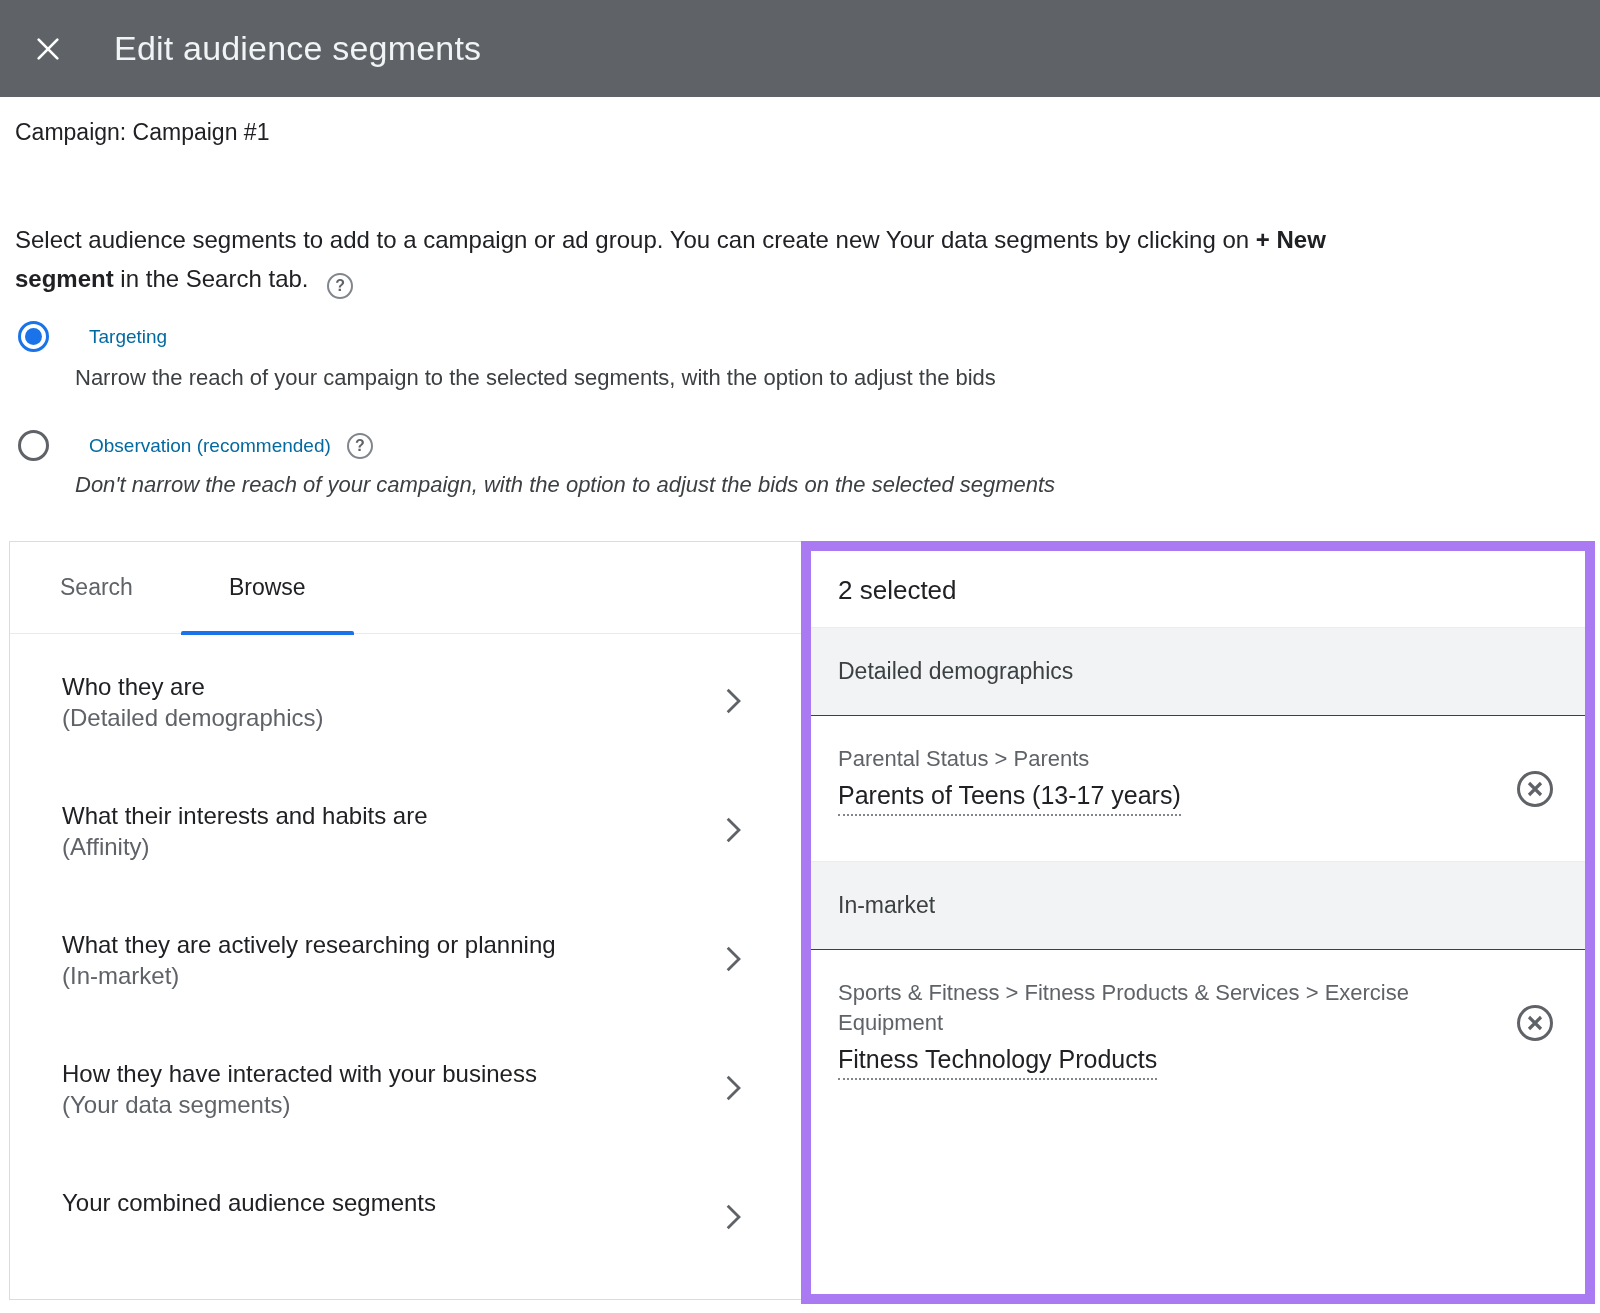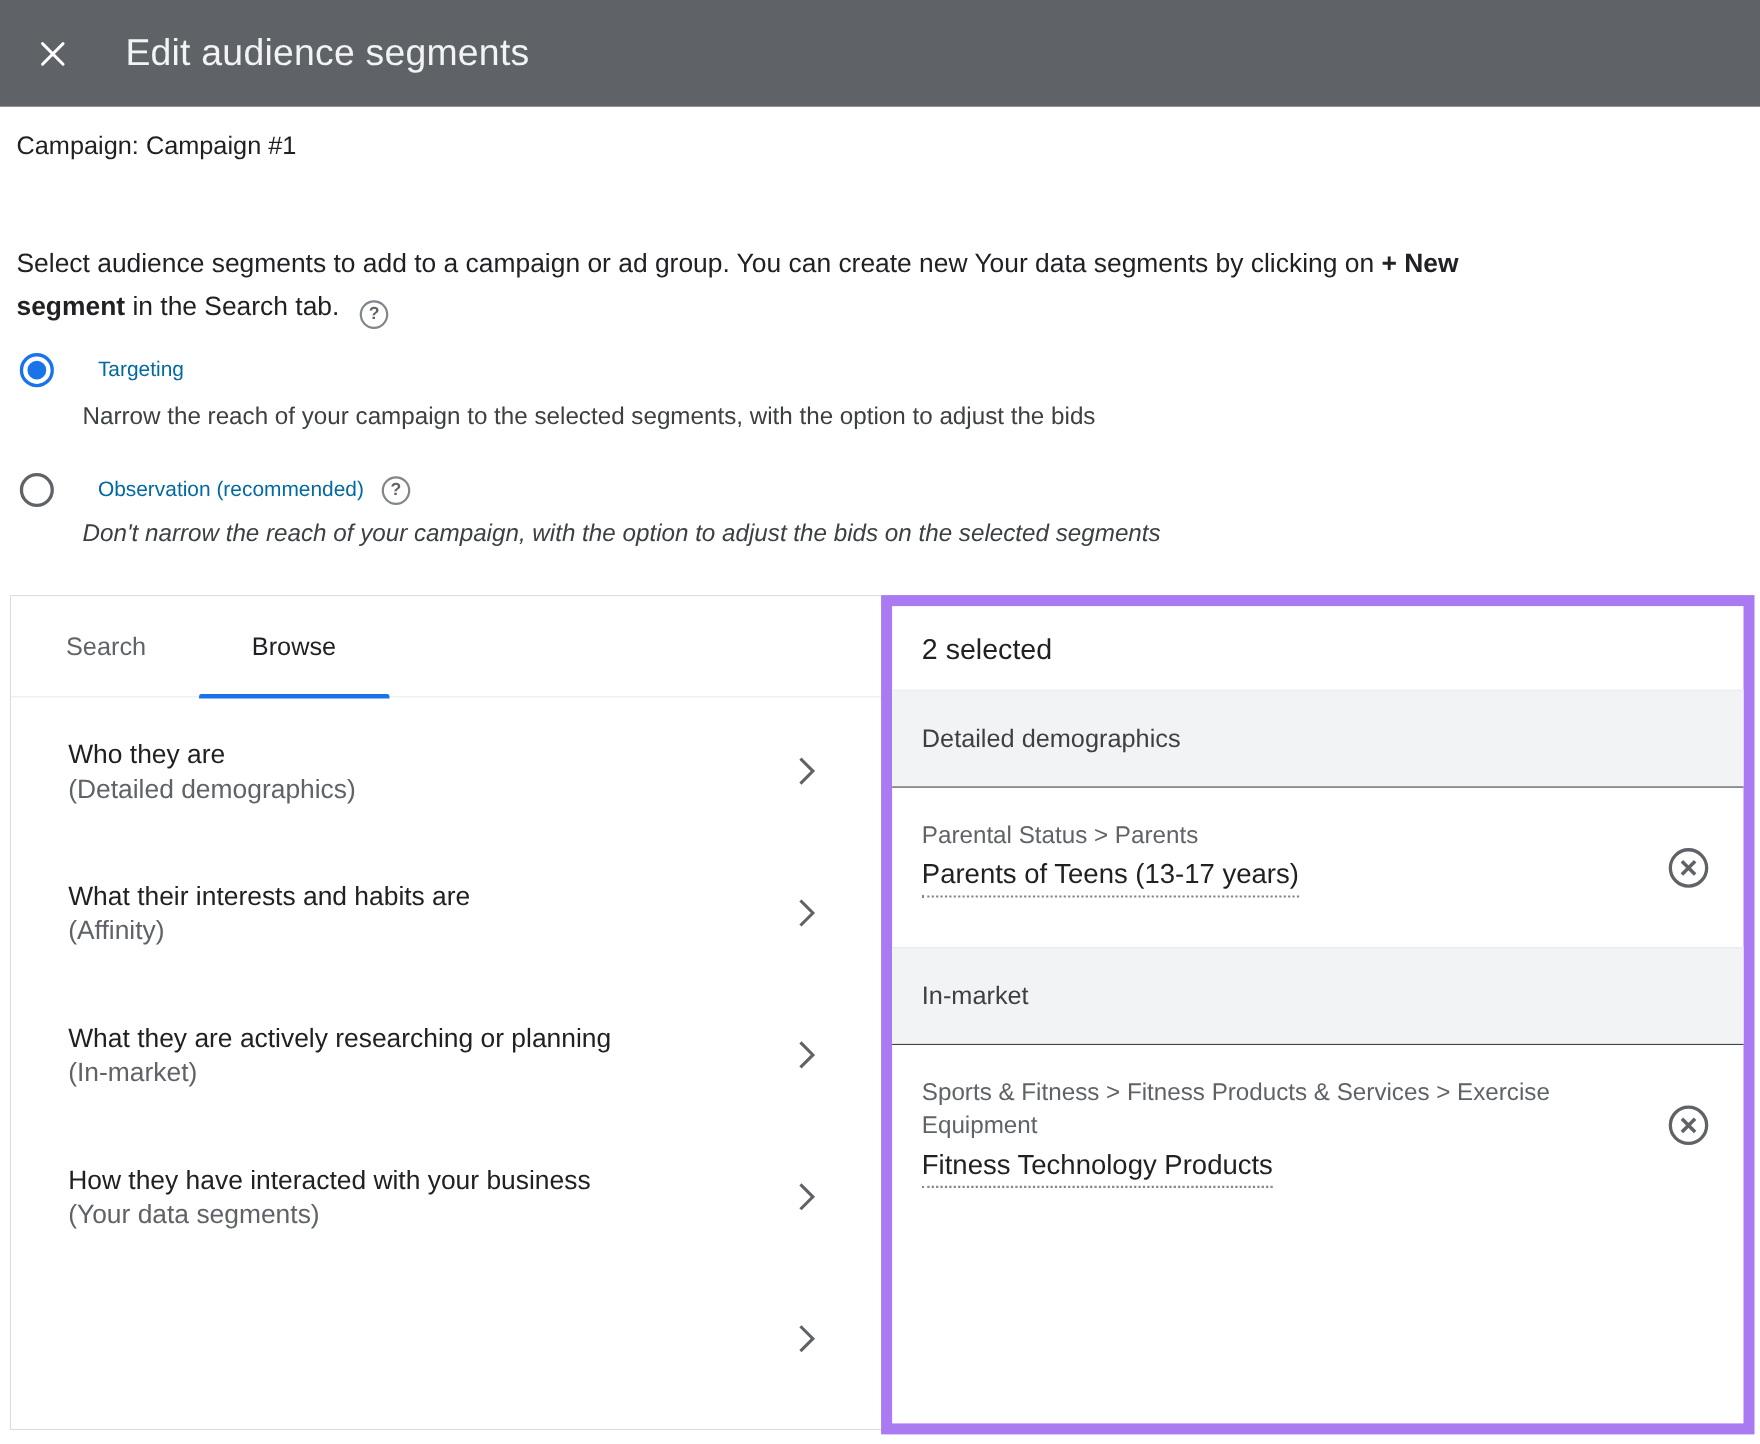--- a/index.html
+++ b/index.html
@@ -184,20 +184,21 @@
       <div class="cat-row">
         <div class="cat-title">How they have interacted with your business</div>
         <div class="cat-sub">(Your data segments)</div>
         <span class="chev">
           <svg viewBox="0 0 24 26" fill="none" stroke="currentColor" stroke-width="2.1">
               <path d="M8 4.5 L16.5 13 L8 21.5"></path>
             </svg>
         </span>
       </div>
       <div class="cat-row">
+        <div class="cat-title">Your combined audience segments</div>
         <span class="chev">
           <svg viewBox="0 0 24 26" fill="none" stroke="currentColor" stroke-width="2.1">
               <path d="M8 4.5 L16.5 13 L8 21.5"></path>
             </svg>
         </span>
       </div>
     </div>
   </section>
 
   <aside class="selected-box">

